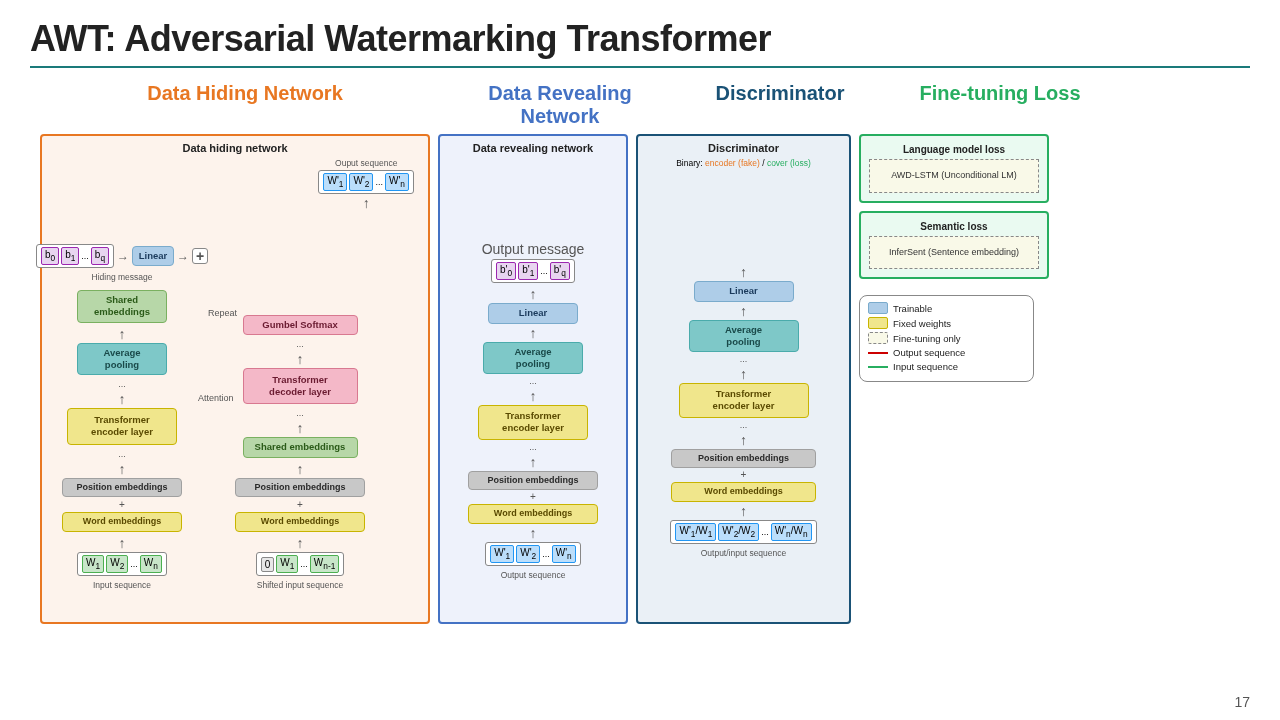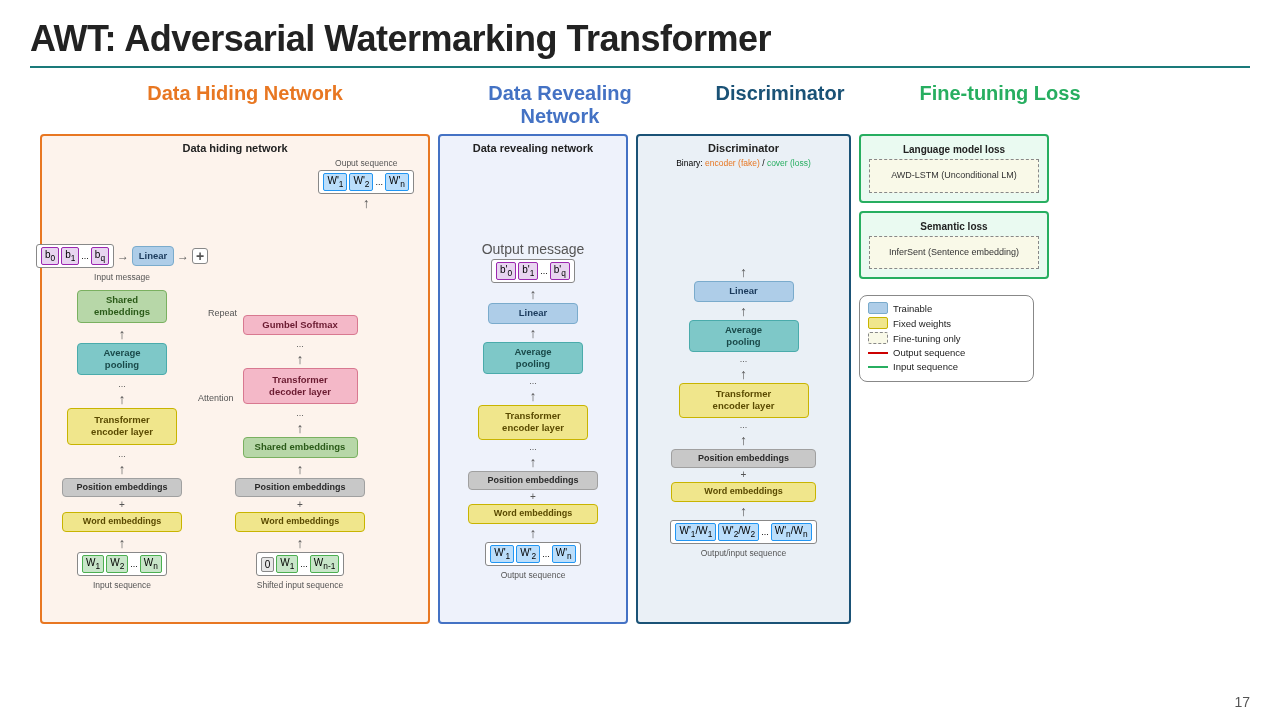--- a/index.html
+++ b/index.html
@@ -294,21 +294,21 @@
               <div class="seq-item seq-item-msg">b<sub>0</sub></div>
               <div class="seq-item seq-item-msg">b<sub>1</sub></div>
               <span style="font-size:9px">...</span>
               <div class="seq-item seq-item-msg">b<sub>q</sub></div>
             </div>
             <span style="font-size:12px; color:#555;">→</span>
             <div class="node node-blue" style="width:42px;">Linear</div>
             <span style="font-size:12px; color:#555;">→</span>
             <div style="font-size:14px; color:#555; border:1.5px solid #888; width:16px; height:16px; display:flex; align-items:center; justify-content:center; border-radius:3px; font-weight:700; background:#fff;">+</div>
           </div>
-          <div style="font-size:8.5px; color:#555; margin-bottom:6px;">Input message</div>
+          <div style="font-size:8.5px; color:#555; margin-bottom:6px;">Hiding message</div>
 
           <div class="node node-green" style="width:90px; margin-bottom:2px;">Shared
 embeddings</div>
           <div class="arrow-up">↑</div>
 
           <div class="node node-teal" style="width:90px; margin-bottom:2px;">Average<br>pooling</div>
           <div class="dots">...</div>
           <div class="arrow-up">↑</div>
 
           <div class="node node-yellow" style="width:110px; padding:5px 4px; margin-bottom:2px;">Transformer<br>encoder layer</div>

